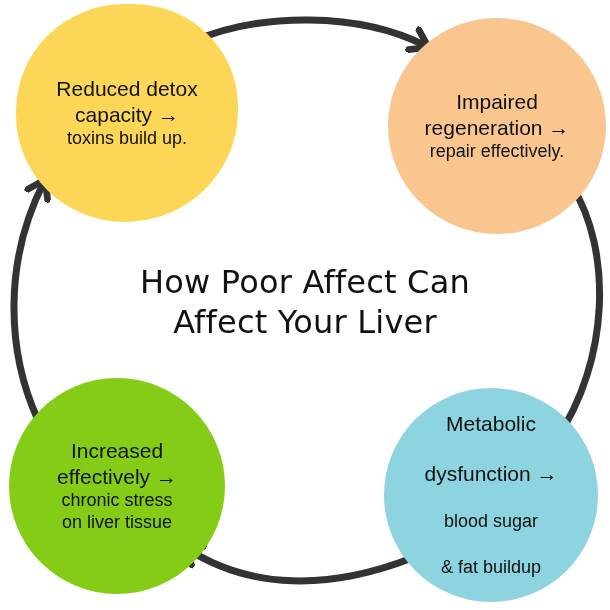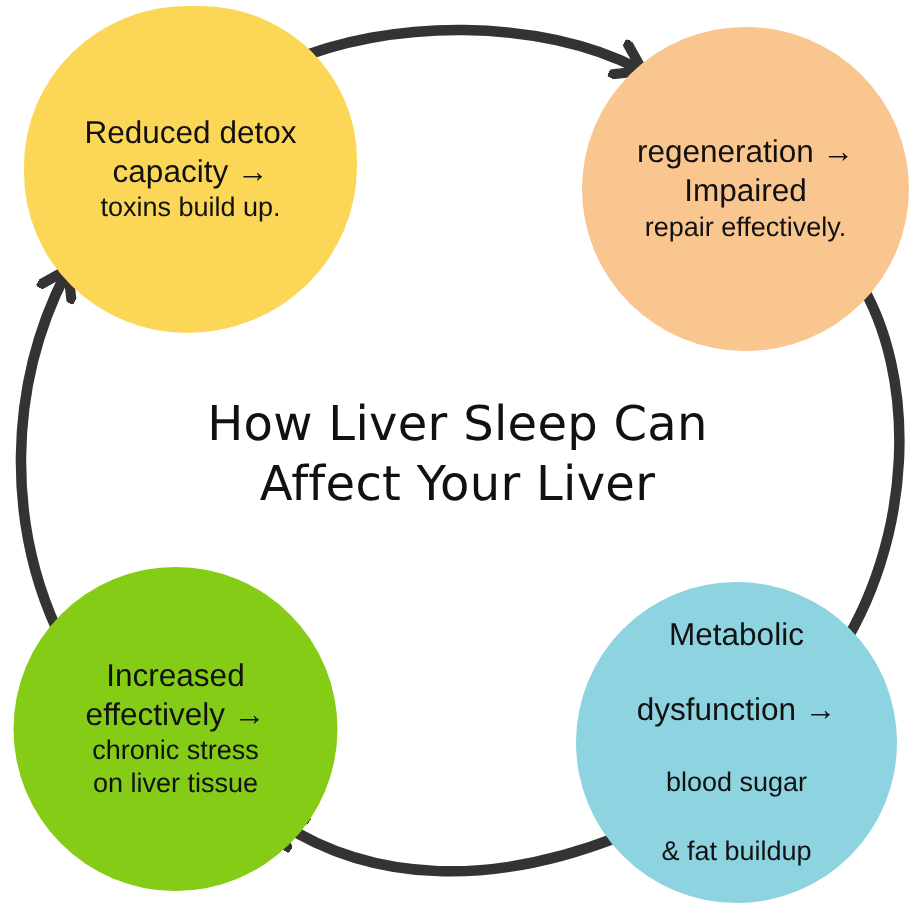--- a/index.html
+++ b/index.html
@@ -30,35 +30,35 @@
   <path d="M38,420 C6,350 4,260 44,182" fill="none" stroke="#333" stroke-width="7" stroke-linecap="round" marker-end="url(#ah)"></path>
 </svg>
 
 <div class="node" id="n1" style="background:#fcd757;">
   <span class="line head">Reduced detox</span>
   <span class="line head">capacity →</span>
   <span class="line sub">toxins build up.</span>
 </div>
 
 <div class="node" id="n2" style="background:#f9c68f;">
+  <span class="line head">Impaired</span>
   <span class="line head">regeneration →</span>
-  <span class="line head">Impaired</span>
   <span class="line sub">repair effectively.</span>
 </div>
 
 <div class="node" id="n3" style="background:#84cc16;">
   <span class="line head">Increased</span>
   <span class="line head">effectively →</span>
   <span class="line sub">chronic stress</span>
   <span class="line sub">on liver tissue</span>
 </div>
 
 <div class="node" id="n4" style="background:#8dd3e0;gap:24px;">
   <span class="line head">Metabolic</span>
   <span class="line head">dysfunction →</span>
   <span class="line sub">blood sugar</span>
   <span class="line sub">&amp; fat buildup</span>
 </div>
 
 <div class="title">
-  <div>How Liver Sleep Can</div>
+  <div>How Poor Affect Can</div>
   <div>Affect Your Liver</div>
 </div>
 
 </body></html>

